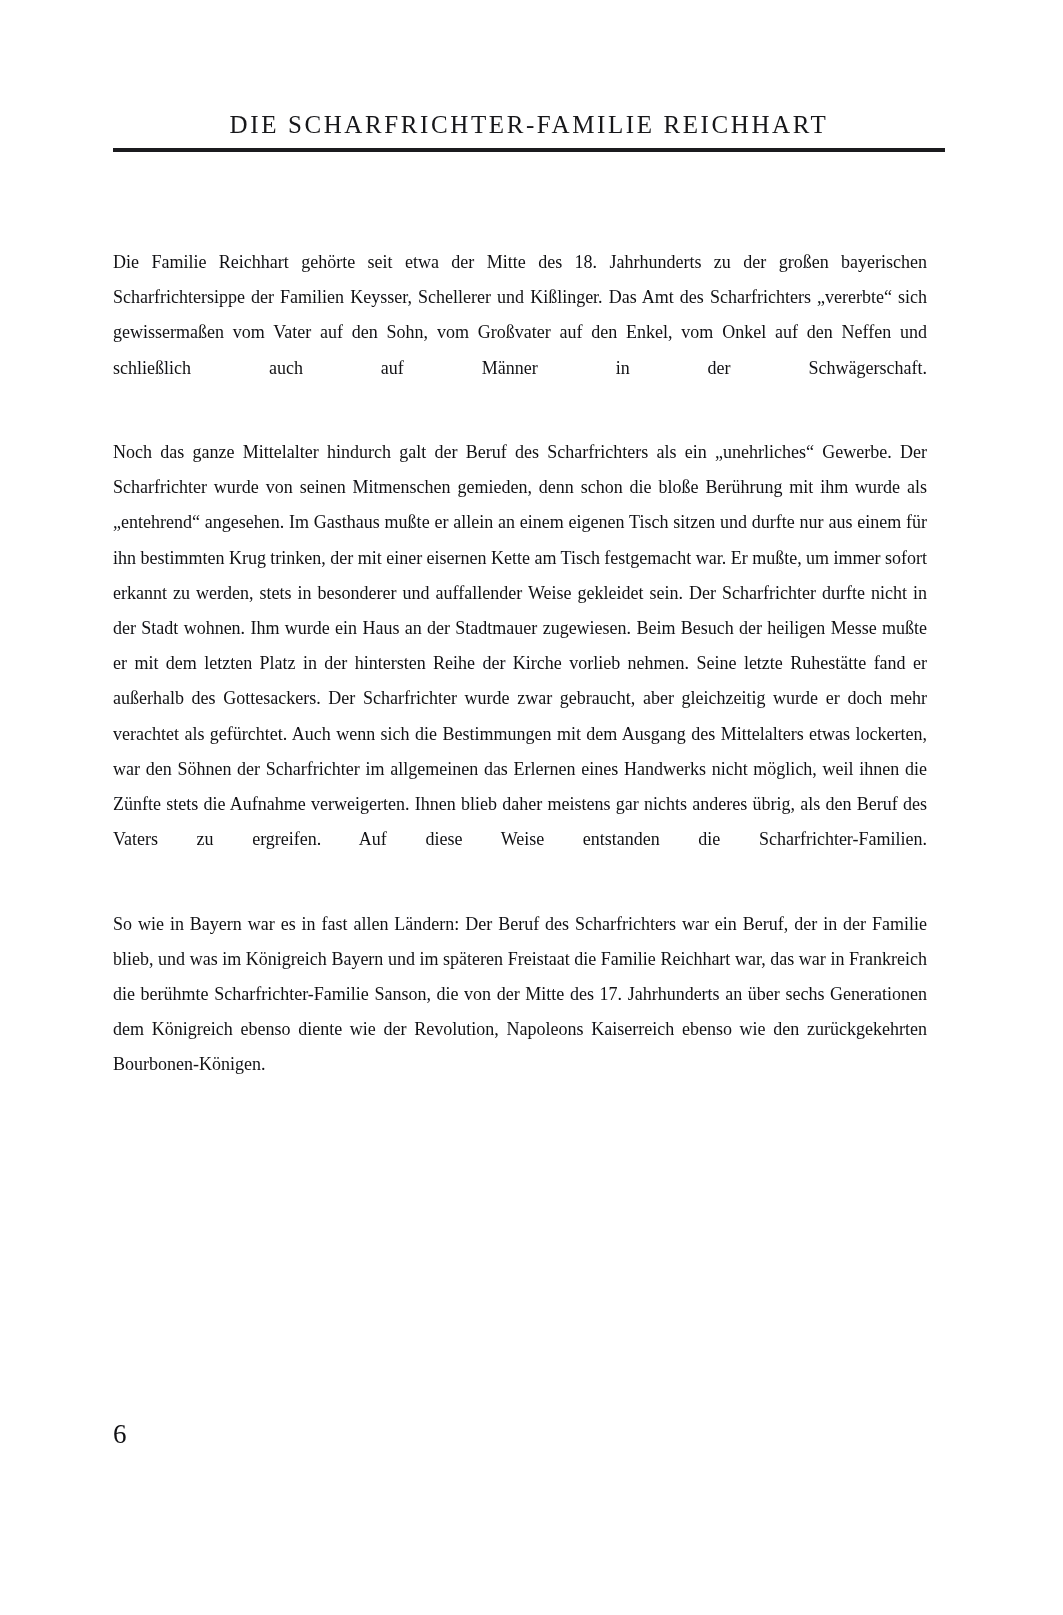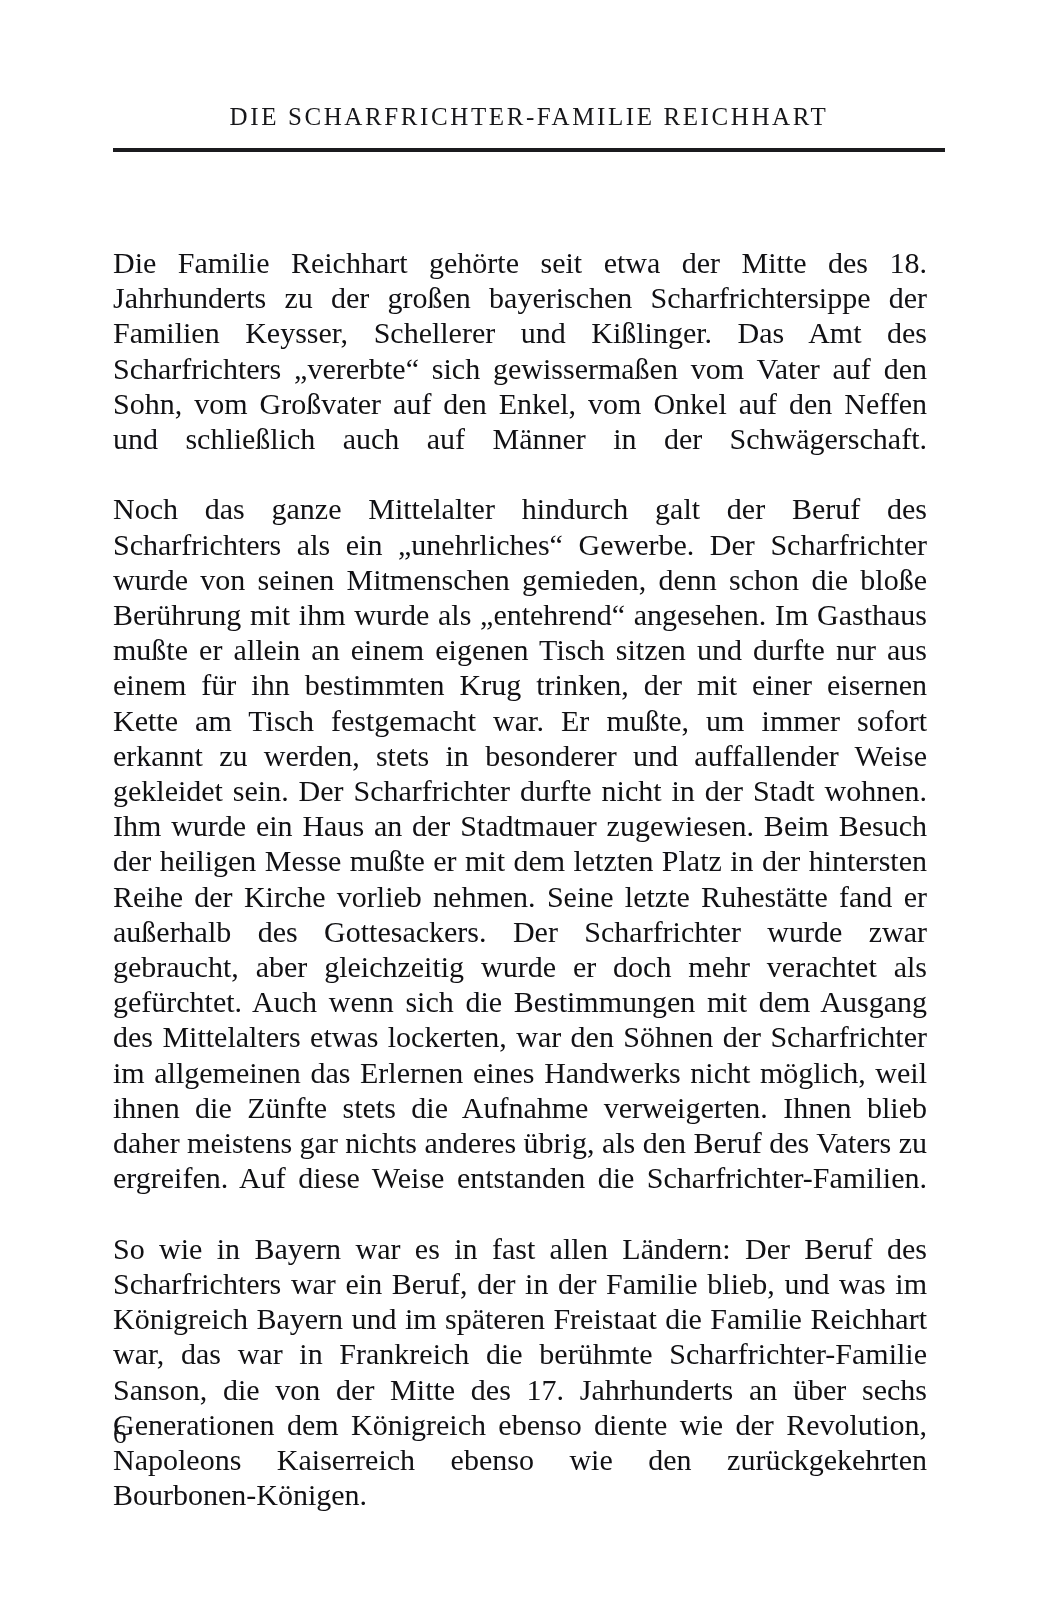--- a/index.html
+++ b/index.html
@@ -19,21 +19,21 @@
   .page {
     position: absolute;
     inset: 0;
     background: #ffffff;
   }
 
   
   .running-head {
     position: absolute;
     left: 113px;
-    top: 103px;
+    top: 111px;
     width: 832px;
     text-align: center;
   }
   .running-head-text {
     font-family: "Liberation Serif", "DejaVu Serif", serif;
     font-size: 25px;
     letter-spacing: 2.6px;
     color: #17171a;
     white-space: nowrap;
     display: inline-block;
@@ -50,30 +50,30 @@
   
   .textblock {
     position: absolute;
     left: 113px;
     top: 245px;
     width: 814px;
   }
 
   .para {
     margin: 0;
-    font-size: 30px;
+    font-size: 18px;
     line-height: 35.2px;
     text-align: justify;
     text-justify: inter-word;
     color: #111114;
     word-spacing: -0.2px;
     hyphens: manual;
   }
   .para + .para {
-    margin-top: 0;
+    margin-top: 14px;
   }
   
   .para::after {
     content: "";
     display: inline-block;
     width: 100%;
   }
   .para.nolaststretch::after { content: none; }
 
   

